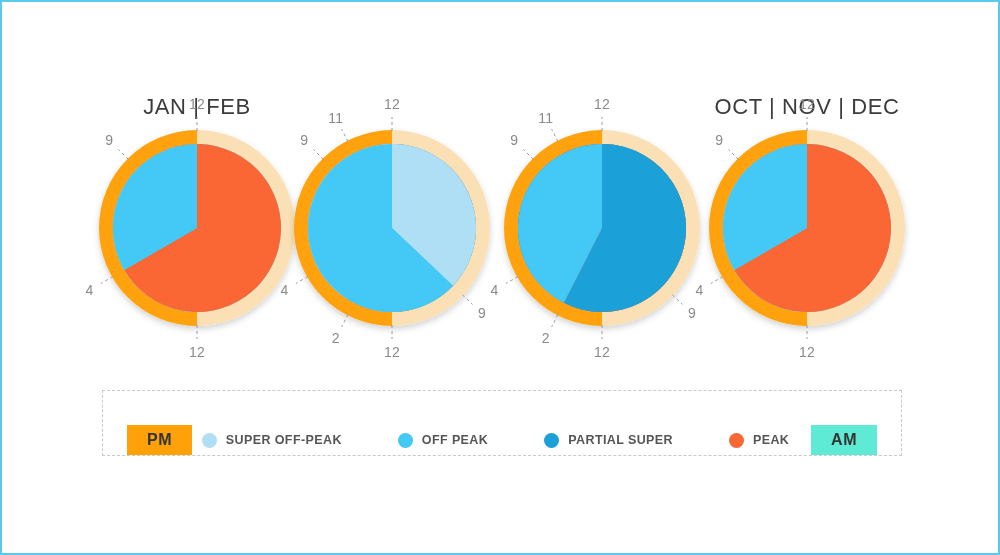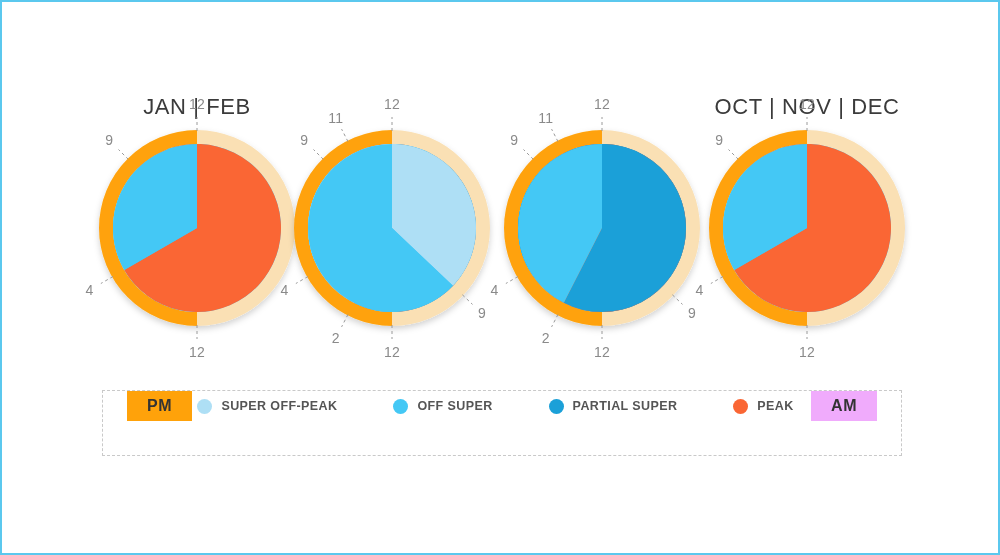--- a/index.html
+++ b/index.html
@@ -53,21 +53,21 @@
   }
 
   
   #legend{
     position:absolute;
     left:100px;top:388px;
     width:800px;height:66px;
     border:1px dashed #c9c9c9;
     box-sizing:border-box;
     display:flex;
-    align-items:flex-start;
+    align-items:flex-end;
   }
   .legend-inner{
     display:flex;align-items:center;
     width:100%;
     padding:0 24px;
     box-sizing:border-box;
     justify-content:space-between;
   }
   .badge{
     font-size:16px;
@@ -258,28 +258,28 @@
   <div id="legend">
     <div class="legend-inner">
       <div class="badge" id="pm-badge" style="background: rgb(255, 162, 10);">PM</div>
       <div id="legend-items" style="display:flex;align-items:center;gap:56px;">
           <div class="legend-item">
             <span class="legend-dot" style="background: rgb(174, 223, 245);"></span>
             <span class="legend-label">SUPER OFF-PEAK</span>
           </div>
           <div class="legend-item">
             <span class="legend-dot" style="background: rgb(68, 200, 245);"></span>
-            <span class="legend-label">OFF SUPER</span>
+            <span class="legend-label">OFF PEAK</span>
           </div>
           <div class="legend-item">
             <span class="legend-dot" style="background: rgb(27, 160, 216);"></span>
             <span class="legend-label">PARTIAL SUPER</span>
           </div>
           <div class="legend-item">
             <span class="legend-dot" style="background: rgb(250, 102, 52);"></span>
             <span class="legend-label">PEAK</span>
           </div>
         </div>
-      <div class="badge" id="am-badge" style="background: #f0abfc; margin-left: 12px;">AM</div>
+      <div class="badge" id="am-badge" style="background: #5eead4; margin-left: 12px;">AM</div>
     </div>
   </div>
 
 </div>
 
 </body></html>

